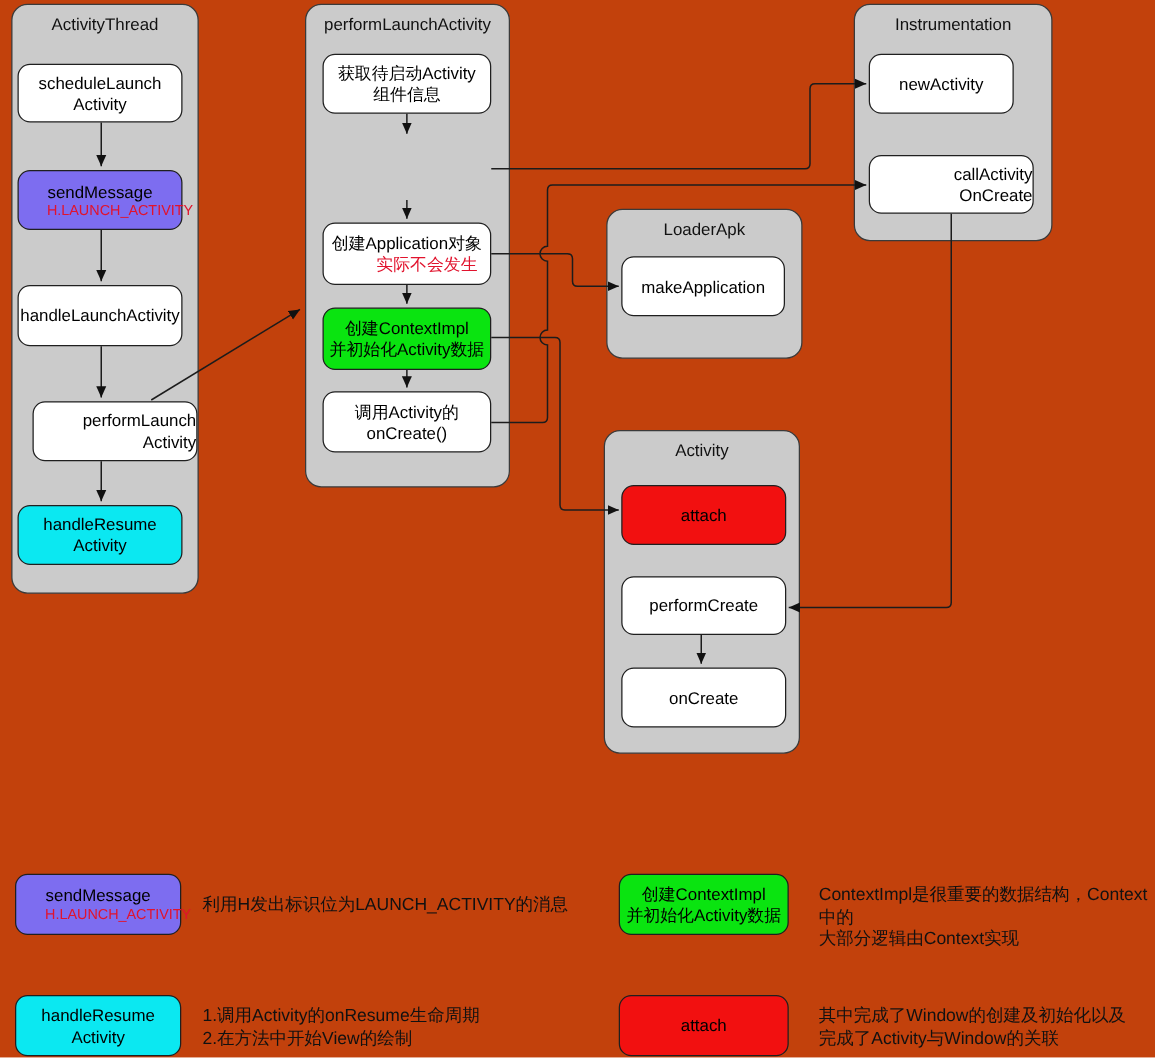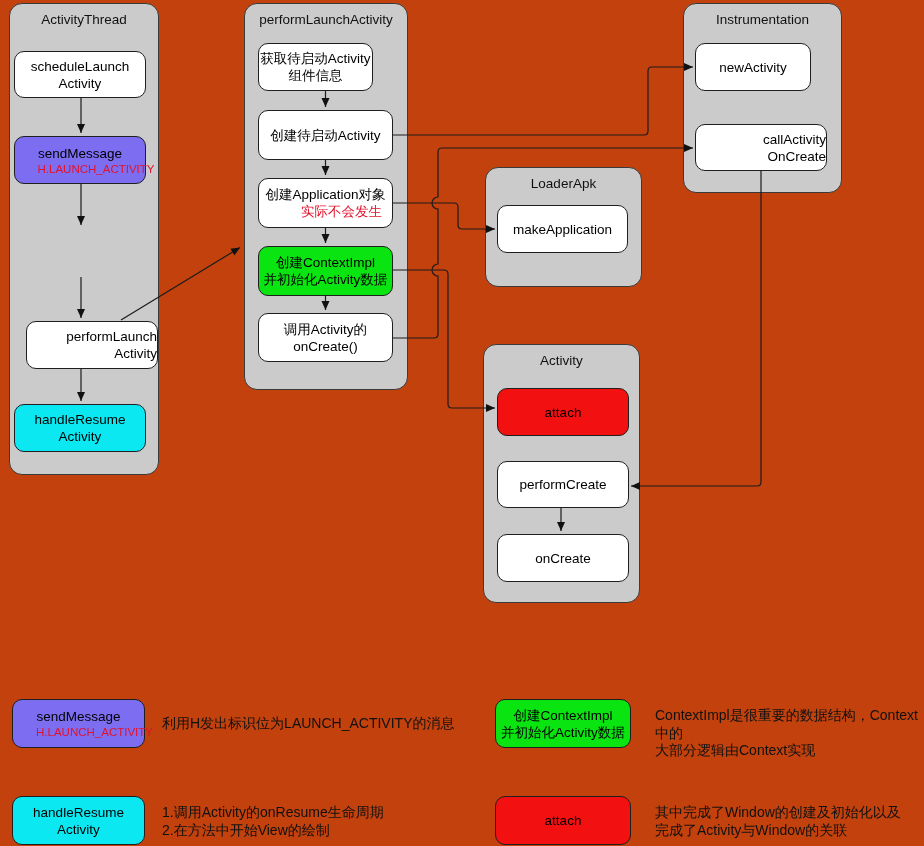--- a/index.html
+++ b/index.html
@@ -38,35 +38,35 @@
   </div>
 
   <div class="node" style="left:14px;top:51px;width:132px;height:47px;">
     <span>scheduleLaunch</span>
     <span>Activity</span>
   </div>
   <div class="node" style="left: 14px; top: 136px; width: 132px; height: 48px; background: rgb(125, 109, 240);">
     <span>sendMessage</span>
     <span class="sub red-text">H.LAUNCH_ACTIVITY</span>
   </div>
+  <div class="node" style="left:14px;top:228px;width:132px;height:49px;">
+    <span>handleLaunchActivity</span>
+  </div>
   <div class="node" style="left:26px;top:321px;width:132px;height:48px;align-items:flex-end;">
     <span>performLaunch</span>
     <span>Activity</span>
   </div>
   <div class="node" style="left: 14px; top: 404px; width: 132px; height: 48px; background: rgb(11, 232, 241);">
     <span>handleResume</span>
     <span>Activity</span>
   </div>
 
-  <div class="node" style="left:258px;top:43px;width:115px;height:48px;">
+  <div class="node" style="left:258px;top:43px;width:135px;height:48px;">
     <span>获取待启动Activity</span>
     <span>组件信息</span>
-  </div>
-  <div class="node" style="left:258px;top:110px;width:135px;height:50px;">
-    <span>创建待启动Activity</span>
   </div>
   <div class="node" style="left:258px;top:178px;width:135px;height:50px;">
     <span>创建Application对象</span>
     <span class="red-text">实际不会发生</span>
   </div>
   <div class="node" style="left: 258px; top: 246px; width: 135px; height: 50px; background: rgb(10, 228, 16);">
     <span>创建ContextImpl</span>
     <span>并初始化Activity数据</span>
   </div>
   <div class="node" style="left:258px;top:313px;width:135px;height:49px;">

